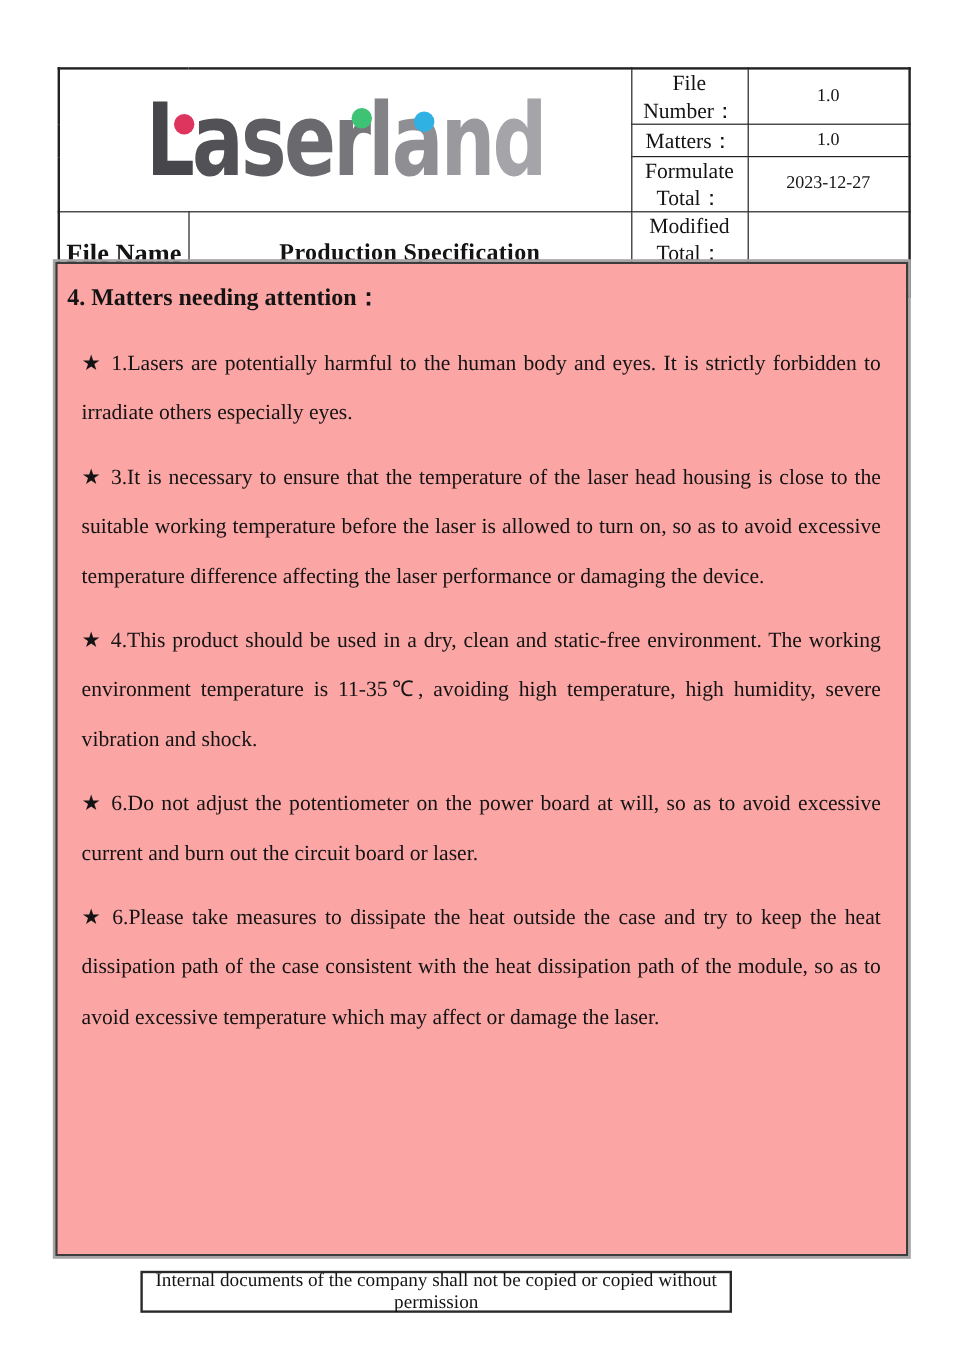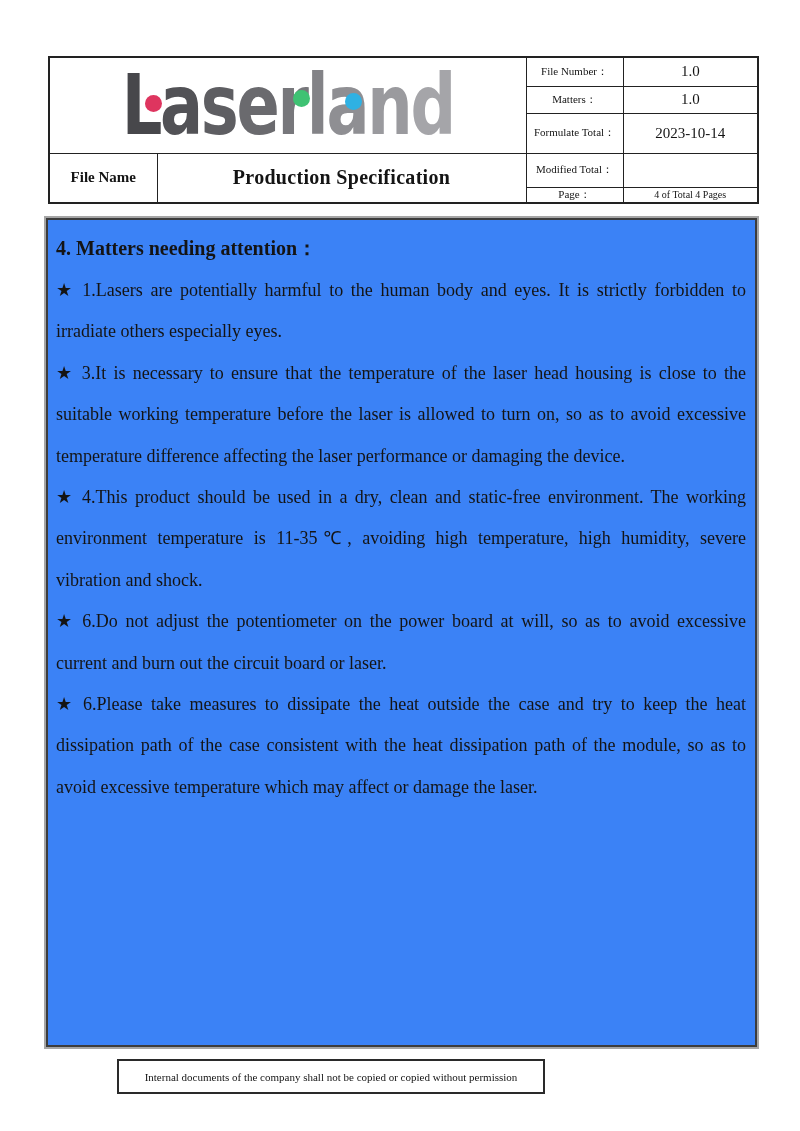--- a/index.html
+++ b/index.html
@@ -43,60 +43,60 @@
   }
   .logo-dot {
     position: absolute;
     width: 17px; height: 17px;
     border-radius: 50%;
   }
   .dot-pink  { left: 95px;  top: 37px; }
   .dot-green { left: 243px; top: 32px; }
   .dot-blue  { left: 295px; top: 35px; }
 
-  .file-name-cell { font-weight: bold; font-size: 15px; font-family: Liberation Serif, serif; }
+  .file-name-cell { font-weight: bold; font-size: 22px; font-family: Liberation Serif, serif; }
   .spec-cell      { font-weight: bold; font-size: 20px; letter-spacing: 0.3px; }
 
-  .info-label { font-size: 11px; line-height: 1.25; padding: 1px 2px; }
+  .info-label { font-size: 18px; line-height: 1.25; padding: 1px 2px; }
   .info-value { font-size: 15px; }
   .info-value-small { font-size: 10px; font-family: Liberation Serif, serif; }
 
   
   .attention-box {
     position: absolute; left: 46px; top: 218px;
     width: 711px; height: 829px;
     box-sizing: border-box;
     border: 2px solid #3c3c3c;
     outline: 2px solid #a6a6a6;
-    background: #3b82f6;
+    background: #fca5a5;
     padding: 6px 9px 0 8px;
     overflow: hidden;
   }
   .attention-heading {
     margin: 0;
     font-weight: bold;
     font-size: 20px;
     line-height: 44px;
   }
   .attention-item {
-    margin: 0;
+    margin: 12px;
     font-size: 18px;
     line-height: 41.4px;
     text-align: justify;
   }
   .star { margin-right: 7px; font-size: 18px; }
 
   
   .footer-box {
     position: absolute; left: 117px; top: 1059px;
-    width: 428px; height: 35px;
+    width: 493px; height: 35px;
     box-sizing: border-box;
     border: 2px solid #2a2a2a;
     display: flex; align-items: center; justify-content: center;
-    font-size: 11px;
+    font-size: 16px;
     text-align: center;
   }
 </style>
 </head>
 <body>
 
 <div>
 
   <table class="header-table">
     <colgroup>
@@ -115,21 +115,21 @@
       </td>
       <td class="info-label">File Number：</td>
       <td class="info-value">1.0</td>
     </tr>
     <tr style="height:27px;">
       <td class="info-label">Matters：</td>
       <td class="info-value">1.0</td>
     </tr>
     <tr style="height:40px;">
       <td class="info-label">Formulate Total：</td>
-      <td class="info-value">2023-10-14</td>
+      <td class="info-value">2023-12-27</td>
     </tr>
     <tr style="height:34px;">
       <td rowspan="2" class="file-name-cell">File Name</td>
       <td rowspan="2" class="spec-cell">Production Specification</td>
       <td class="info-label">Modified Total：</td>
       <td class="info-value"></td>
     </tr>
     <tr style="height:16px;">
       <td class="info-label">Page：</td>
       <td class="info-value info-value-small">4 of Total 4 Pages</td>

